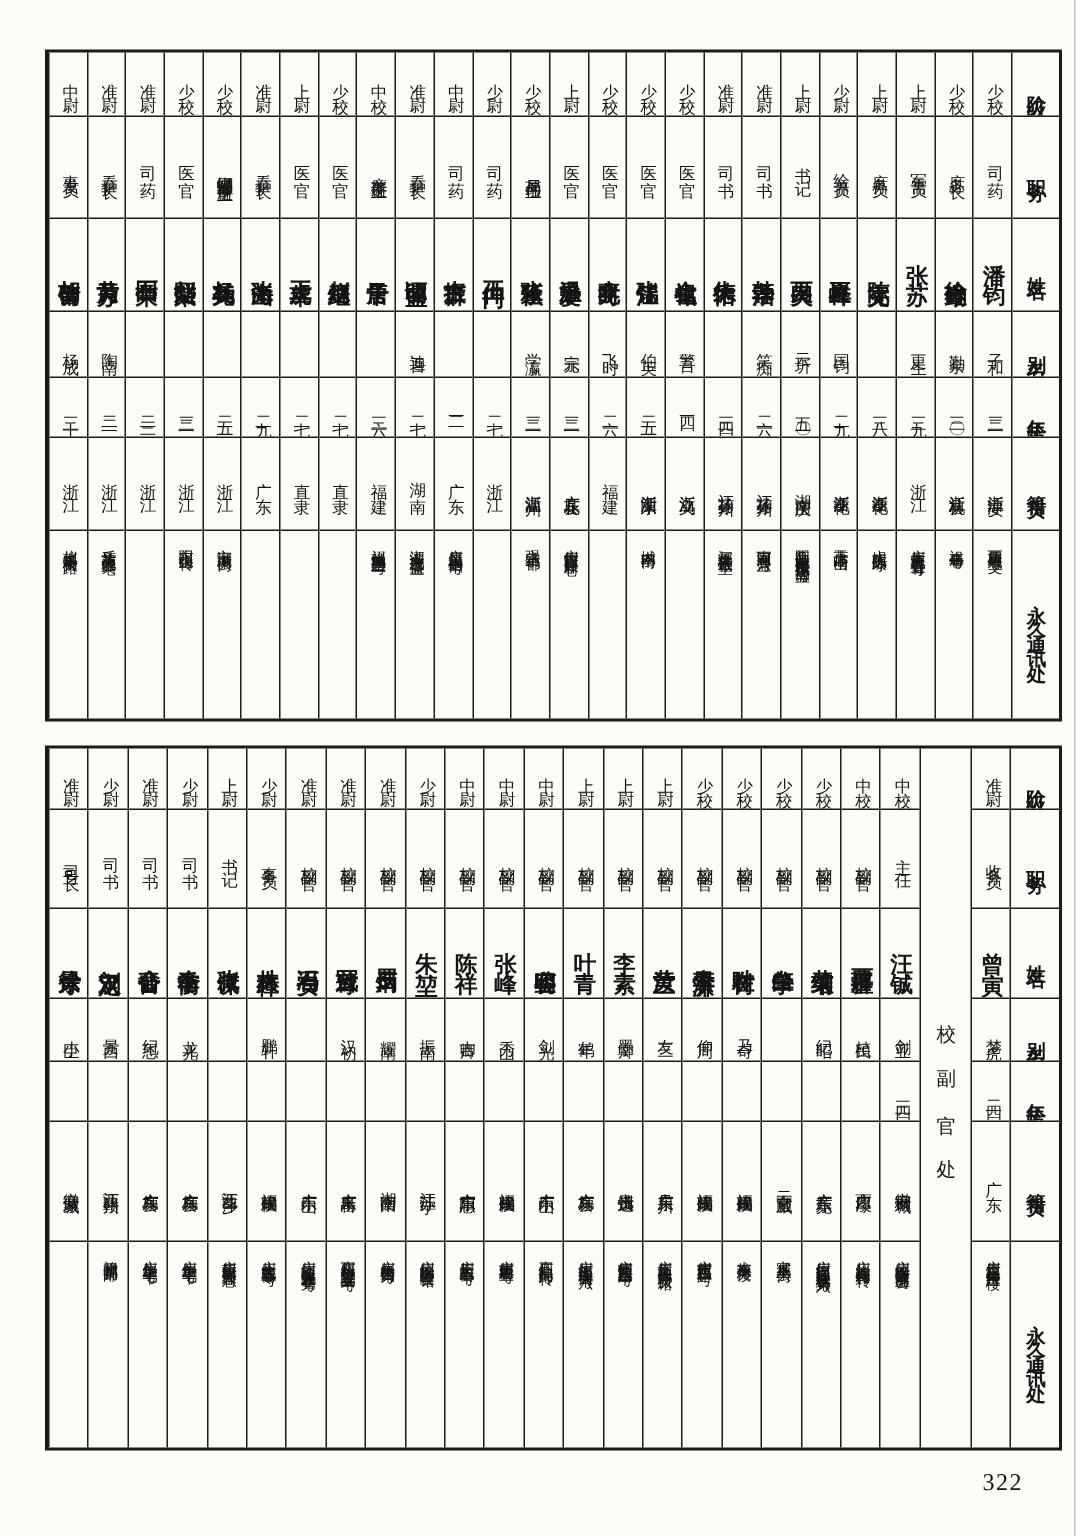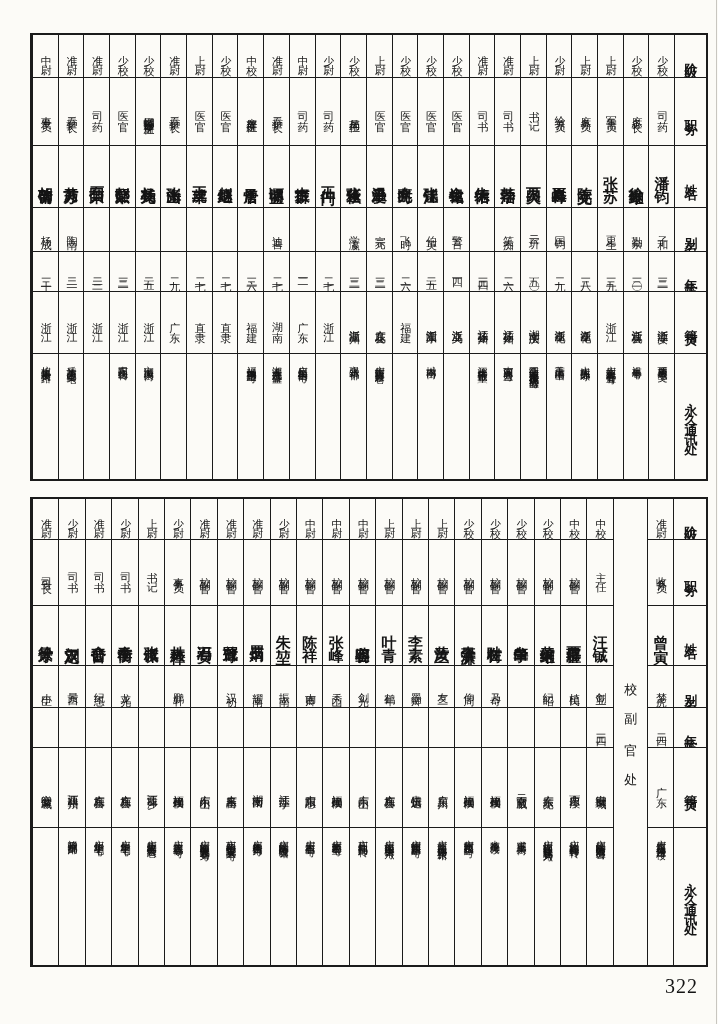--- a/index.html
+++ b/index.html
@@ -50,22 +50,22 @@
   .addr{font-size:10px;align-items:flex-start;padding-top:4px;}
   .addr span{line-height:1.02;}
   .hcell{font-size:13px;}
   .unit-cell{font-size:13px;flex:1 1 auto;}
   .ls-tight{letter-spacing:1px;}
   .ls-small{letter-spacing:3px;}
   .ls-mid{letter-spacing:10px;}
   .ls-wide{letter-spacing:13px;}
   .ls-xwide{letter-spacing:30px;}
   .page-number{
-    position:absolute;right:20px;bottom:26px;
-    font-size:20px;letter-spacing:1px;
+    position:absolute;right:36px;bottom:26px;
+    font-size:16px;letter-spacing:1px;
   }
 </style>
 </head>
 <body>
 
 <div class="page">
   <div id="table-top" class="roster t1">
       <div class="col header-col">
         <div class="cell r0 hcell">
           <span class="ls-small">阶级</span>

